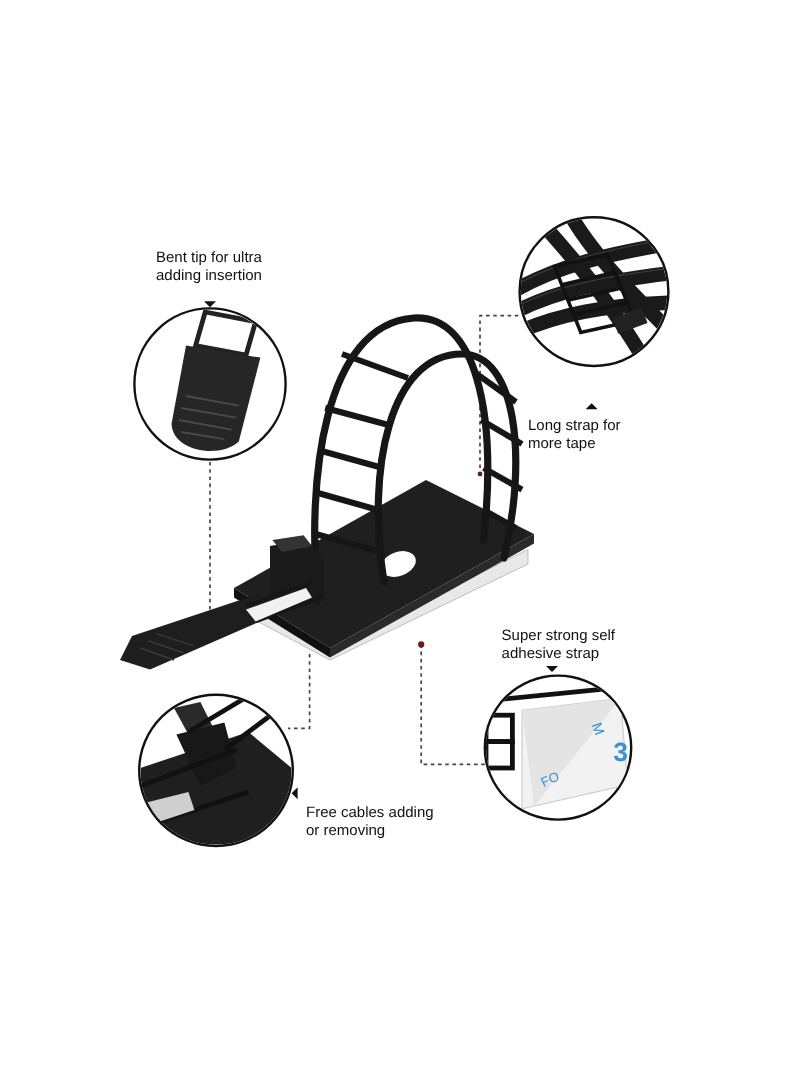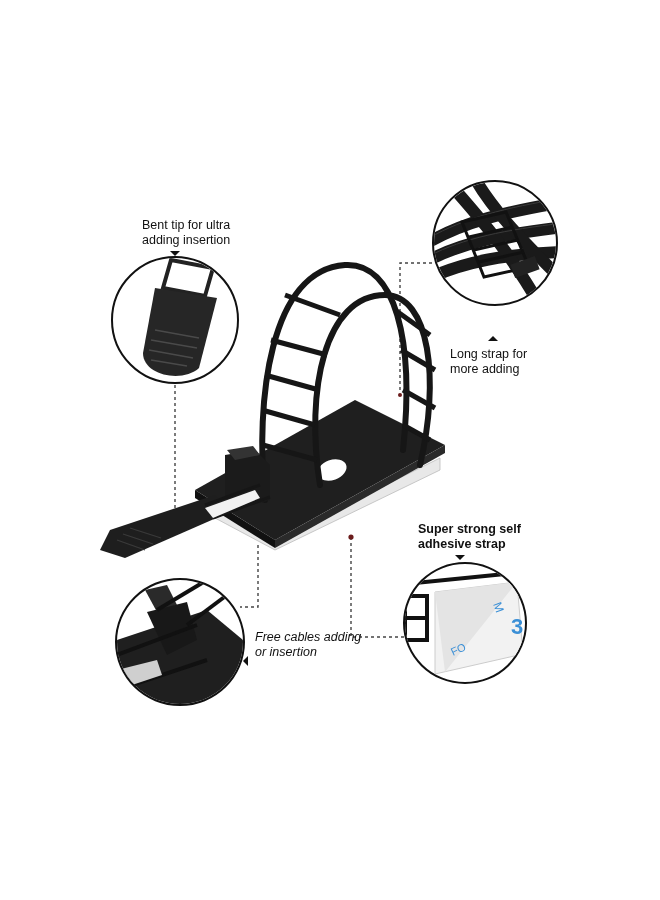--- a/index.html
+++ b/index.html
@@ -69,21 +69,21 @@
     <line x1="35" y1="278" x2="66" y2="288"></line>
   </g>
 
   <g stroke="#161616" stroke-width="3">
     <line x1="110" y1="255" x2="165" y2="235"></line>
     <line x1="118" y1="268" x2="175" y2="247"></line>
   </g>
   <polygon points="110,258 160,240 165,248 118,268" fill="#f1f1f1"></polygon>
 </svg>
 
-<div class="callout-text" style="left:130px;top:218px;margin-left:12px;">
+<div class="callout-text" style="left:130px;top:207px;">
   <div>Bent tip for ultra</div>
   <div>adding insertion</div>
 </div>
 <div class="arrow down" style="left:170px;top:251px;"></div>
 <div class="circle" style="left:111px;top:256px;width:124px;height:124px;">
   <svg width="124" height="124" viewBox="0 0 124 124">
     <polygon points="58,2 100,10 92,38 50,30" fill="#fff" stroke="#222" stroke-width="4"></polygon>
     <path d="M42,30 L104,40 L86,110 C70,125 30,118 30,95 Z" fill="#262626"></path>
     <g stroke="#4a4a4a" stroke-width="1.5">
       <line x1="42" y1="72" x2="86" y2="80"></line>
@@ -110,26 +110,26 @@
     <g stroke="#111" stroke-width="3" fill="none">
       <polygon points="28,40 72,30 95,85 50,95"></polygon>
       <line x1="35" y1="55" x2="78" y2="45"></line>
       <line x1="40" y1="68" x2="84" y2="58"></line>
       <line x1="45" y1="80" x2="90" y2="70"></line>
     </g>
     <rect x="78" y="78" width="26" height="14" fill="#222" transform="rotate(-20 91 85)"></rect>
   </svg>
 </div>
 <div class="arrow up" style="left:488px;top:336px;"></div>
-<div class="callout-text" style="left:450px;top:347px;">
+<div class="callout-text" style="left:440px;top:347px;">
   <div>Long strap for</div>
-  <div>more adding</div>
+  <div>more tape</div>
 </div>
 
-<div class="callout-text" style="left:418px;top:522px;font-weight:bold;">
+<div class="callout-text" style="left:418px;top:522px;">
   <div>Super strong self</div>
   <div>adhesive strap</div>
 </div>
 <div class="arrow down" style="left:455px;top:555px;"></div>
 <div class="circle" style="left:403px;top:562px;width:120px;height:118px;">
   <svg width="120" height="118" viewBox="0 0 120 118">
     <g stroke="#111" stroke-width="4" fill="none">
       <rect x="0" y="32" width="22" height="22"></rect>
       <rect x="0" y="54" width="22" height="22"></rect>
       <line x1="0" y1="20" x2="100" y2="10"></line>
@@ -150,16 +150,16 @@
     <g stroke="#111" stroke-width="4">
       <line x1="0" y1="75" x2="80" y2="45"></line>
       <line x1="0" y1="110" x2="90" y2="80"></line>
       <line x1="40" y1="30" x2="90" y2="0"></line>
       <line x1="70" y1="45" x2="110" y2="15"></line>
     </g>
     <polygon points="0,90 40,80 45,95 0,110" fill="#cfcfcf"></polygon>
   </svg>
 </div>
 <div class="arrow left" style="left:243px;top:656px;"></div>
-<div class="callout-text" style="left:255px;top:630px;font-style:italic;">
+<div class="callout-text" style="left:255px;top:670px;">
   <div>Free cables adding</div>
-  <div>or insertion</div>
+  <div>or removing</div>
 </div>
 
 </body></html>

